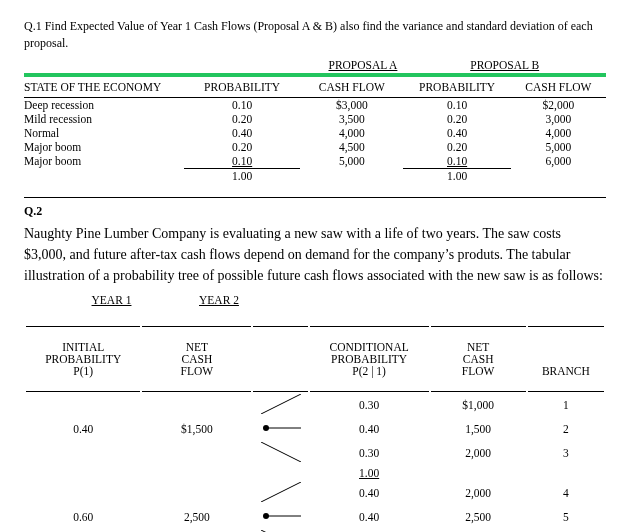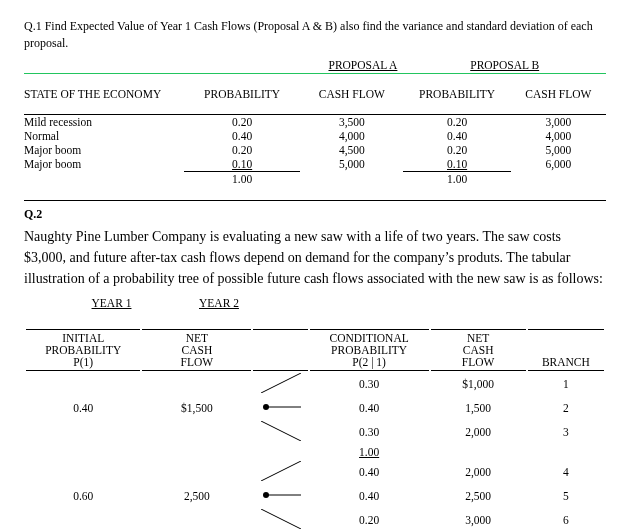--- a/index.html
+++ b/index.html
@@ -30,42 +30,42 @@
       text-align: left;
       padding-left: 0;
     }
     .proposal-table .group-header {
       font-weight: normal;
       text-align: center;
       padding-bottom: 2px;
     }
     .proposal-table .col-header {
       font-weight: normal;
-      border-top: 1px solid #22c55e;
+      border-top: 4px solid #22c55e;
       border-bottom: 1px solid #000;
-      padding: 14px 6px;
+      padding: 4px 6px;
     }
     .proposal-table .col-header:first-child {
       text-align: left;
       padding-left: 0;
     }
 
     .q2-text { font-size: 14px; line-height: 1.5; margin-bottom: 8px; }
 
     .branch-table {
       width: 100%;
       font-size: 11.5px;
     }
     .branch-table th {
       font-weight: normal;
       text-align: center;
       vertical-align: bottom;
       border-top: 1px solid #000;
       border-bottom: 1px solid #000;
-      padding: 2px 4px;
+      padding: 14px 4px;
     }
     .branch-table td {
       text-align: center;
       padding: 1px 4px;
     }
 
     .divider { border-top: 1px solid #000; margin: 8px 0 6px 0; }
 
     .year-labels {
       display: flex;
@@ -90,20 +90,27 @@
       </tr>
       <tr>
         <td class="col-header">STATE OF THE ECONOMY</td>
         <td class="col-header">PROBABILITY</td>
         <td class="col-header">CASH FLOW</td>
         <td class="col-header">PROBABILITY</td>
         <td class="col-header">CASH FLOW</td>
       </tr>
     </thead>
     <tbody id="q1-tbody">
+    <tr>
+    <td>Deep recession</td>
+    <td>0.10</td>
+    <td>$3,000</td>
+    <td>0.10</td>
+    <td>$2,000</td>
+  </tr>
         <tr>
     <td>Mild recession</td>
     <td>0.20</td>
     <td>3,500</td>
     <td>0.20</td>
     <td>3,000</td>
   </tr>
         <tr>
     <td>Normal</td>
     <td>0.40</td>

